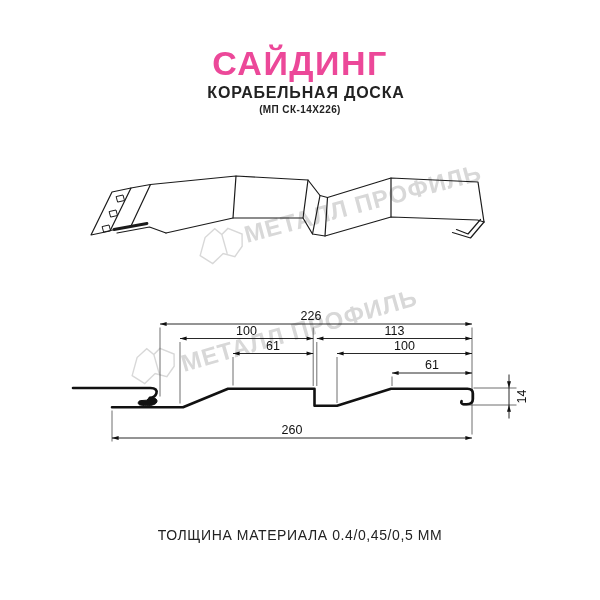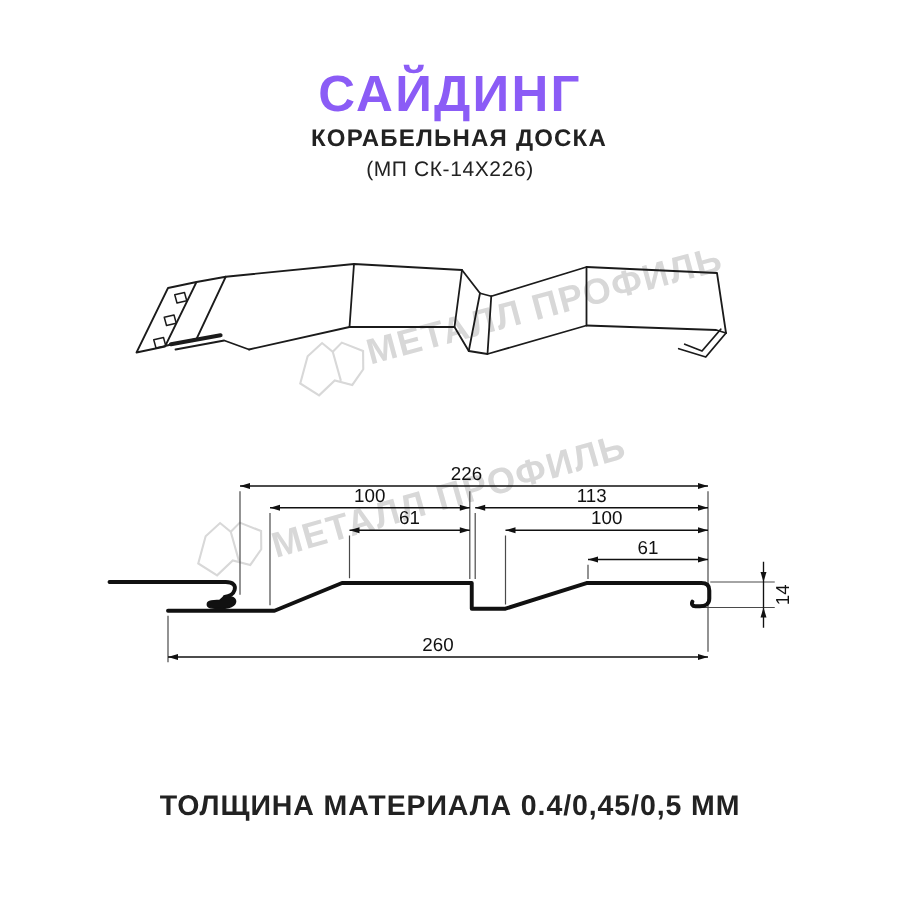--- a/index.html
+++ b/index.html
@@ -1,24 +1,24 @@
 <!DOCTYPE html>
 <html><head>
 <meta charset="utf-8">
 <style>
   html,body{margin:0;padding:0;}
   body{
     width:600px;height:600px;background:#ffffff;position:relative;overflow:hidden;
     font-family:"Liberation Sans", sans-serif;color:#1f1f1f;
   }
   .center-text{position:absolute;left:0;right:0;text-align:center;}
-  .title{top:44px;font-size:34px;font-weight:700;letter-spacing:1.5px;color:#8b5cf6;}
+  .title{top:44px;font-size:34px;font-weight:700;letter-spacing:1.5px;color:#ec4899;}
   .subtitle{top:84px;font-size:16px;font-weight:700;letter-spacing:0.8px;color:#222;margin-left:12px;}
-  .code{top:104px;font-size:14px;font-weight:400;letter-spacing:0.4px;color:#222;}
-  .footer{top:527px;font-size:19px;font-weight:700;letter-spacing:0.6px;color:#222;}
+  .code{top:104px;font-size:10px;font-weight:700;letter-spacing:0.4px;color:#222;}
+  .footer{top:527px;font-size:14px;font-weight:400;letter-spacing:0.6px;color:#222;}
   svg{position:absolute;left:0;top:0;}
   .wm-text{font-weight:700;font-size:24px;letter-spacing:1px;}
   .dim-text{font-size:12.5px;fill:#111;}
 </style>
 </head>
 <body>
 
 <div class="center-text title">САЙДИНГ</div>
 <div class="center-text subtitle">КОРАБЕЛЬНАЯ ДОСКА</div>
 <div class="center-text code">(МП СК-14Х226)</div>

